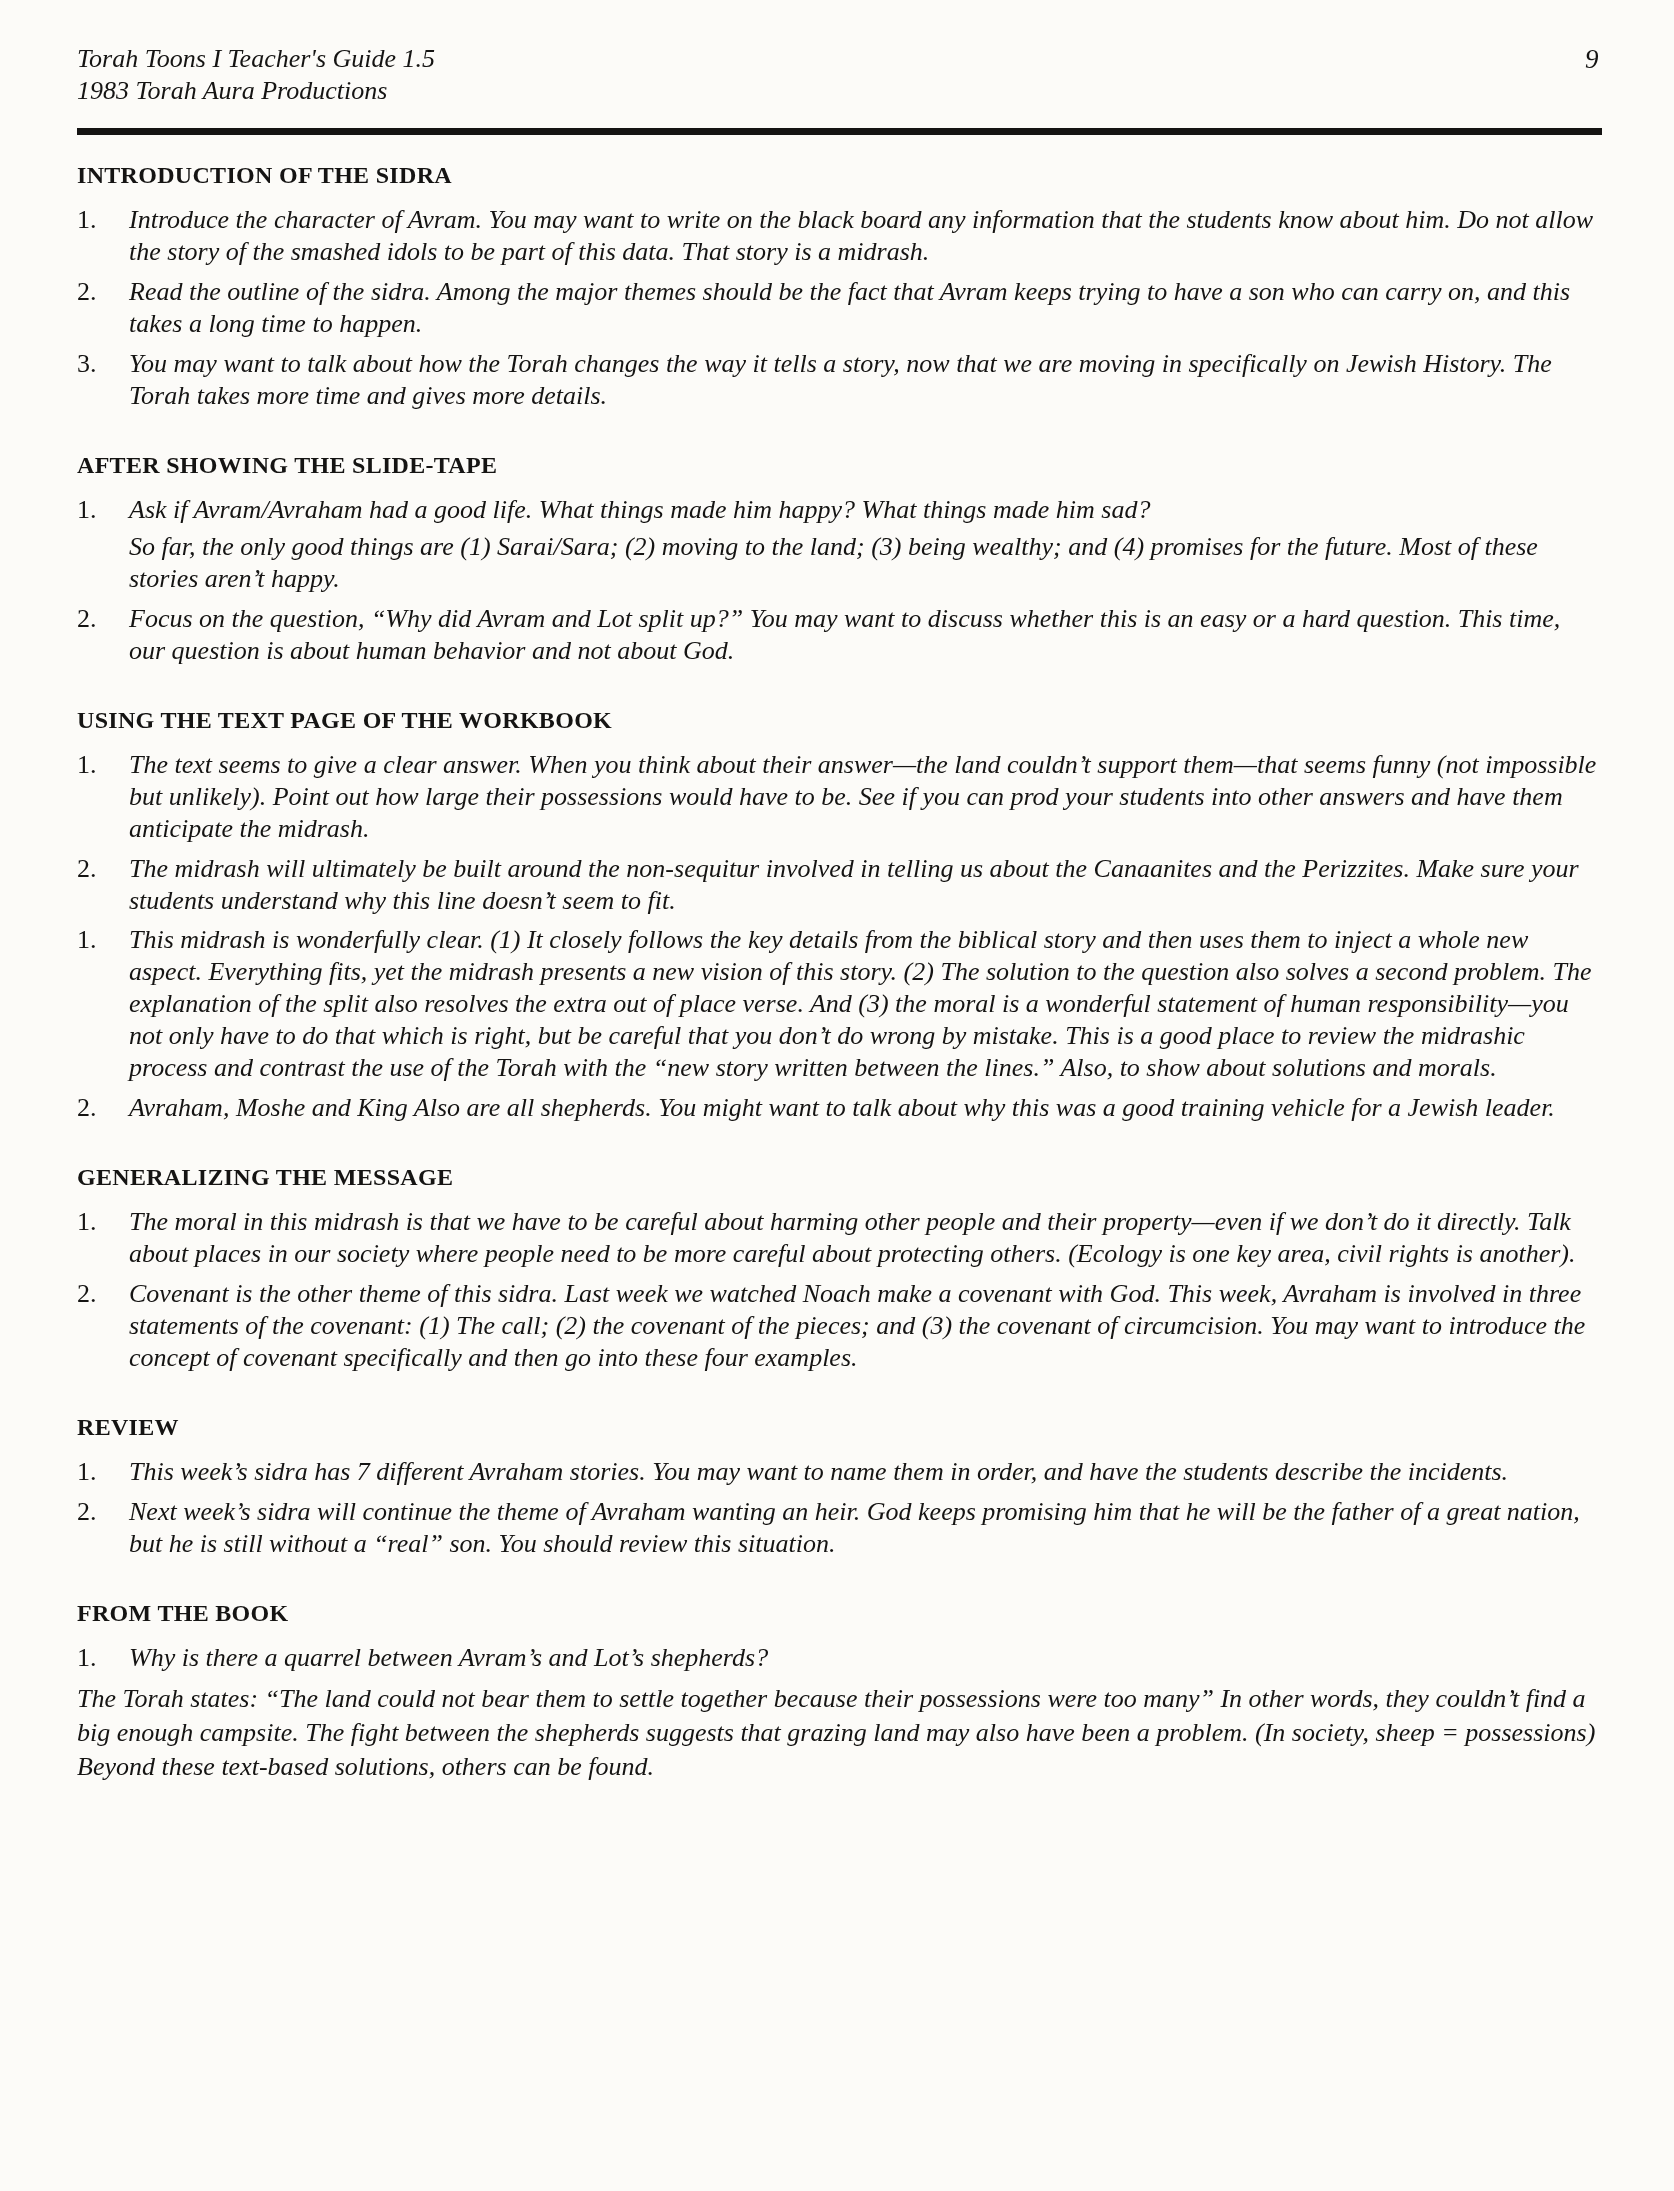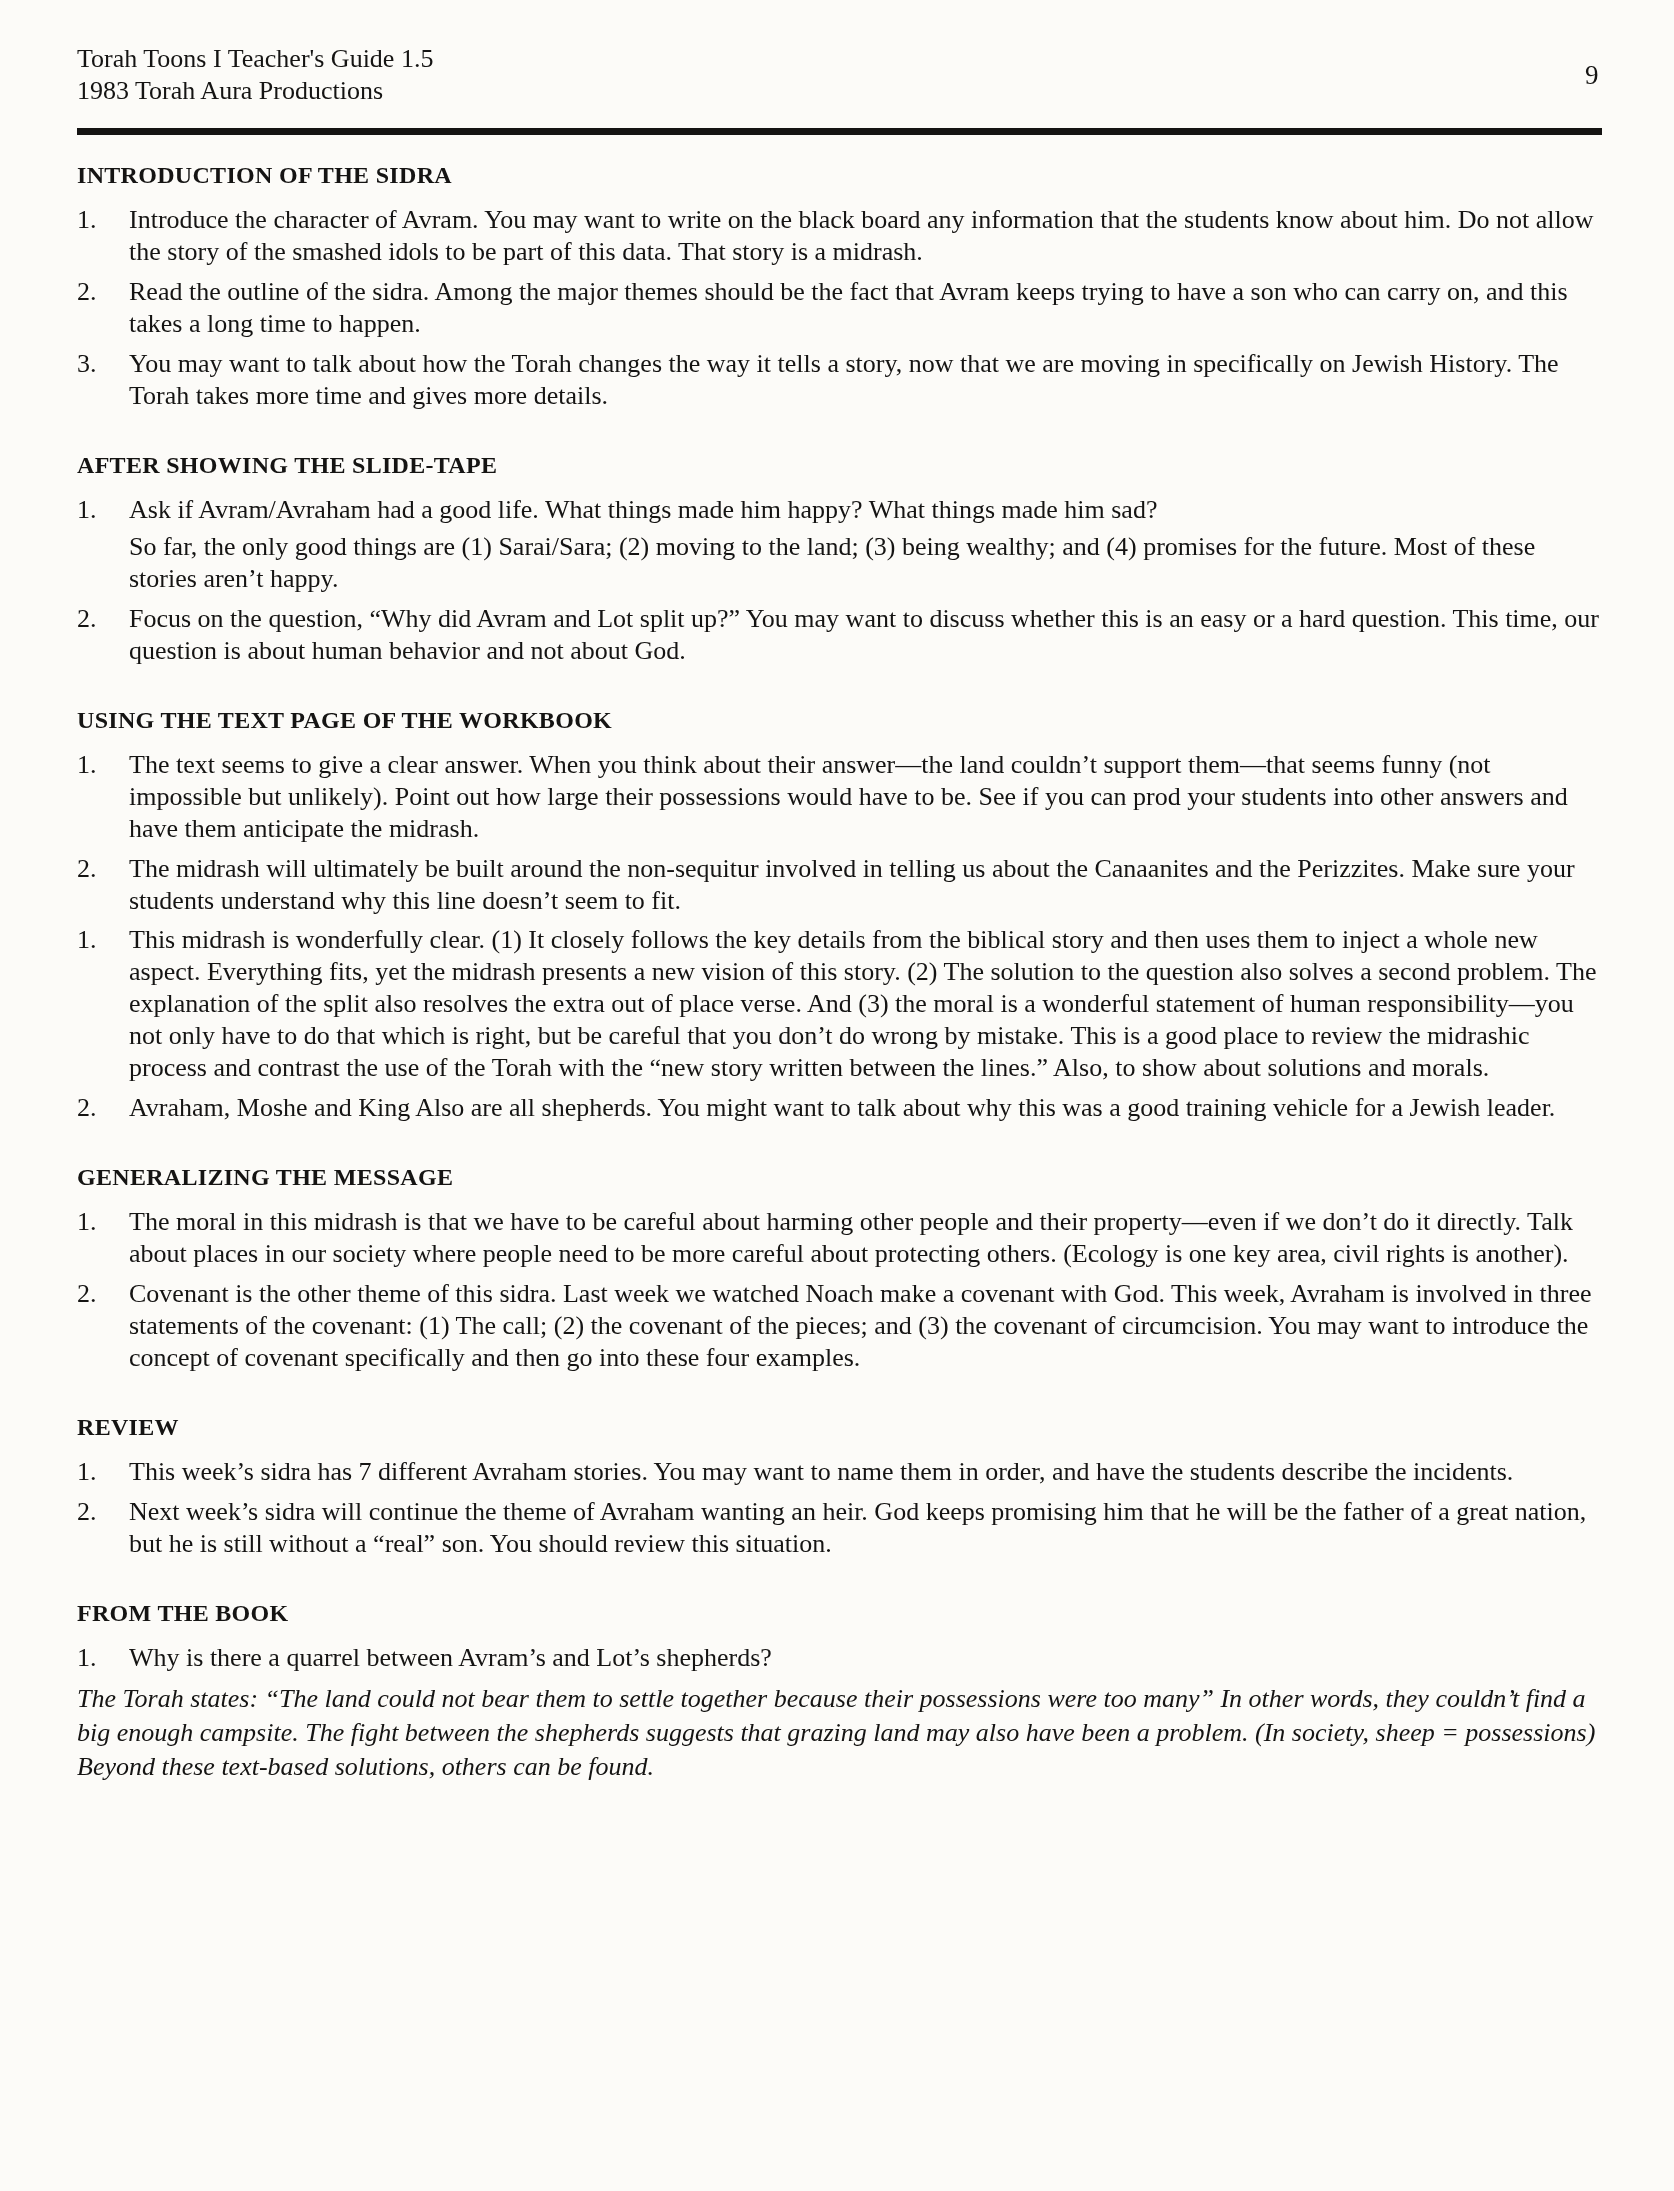--- a/index.html
+++ b/index.html
@@ -7,40 +7,40 @@
     position:relative;
     width:1674px;height:2191px;
     margin:0 auto;
     background:var(--paper,#fcfbf8);
     color:var(--ink,#151413);
     font-family:"Liberation Serif","DejaVu Serif",serif;
     box-sizing:border-box;
     padding:43px 72px 0 77px;
     overflow:hidden;
   }
-  .page-header{display:flex;justify-content:space-between;align-items:center;}
+  .page-header{display:flex;justify-content:space-between;align-items:flex-start;font-style:italic;}
   .header-left div{font-size:26px;line-height:32px;}
   .page-number{font-size:27px;line-height:32px;padding-right:3.4px;}
   .header-rule{height:7.7px;background:var(--ink,#151413);margin-top:20.6px;}
 
   .title-wrap{position:relative;margin-top:31px;padding:10.3px 0 12px;}
   .title-wrap::before{content:"";position:absolute;left:0;top:0;width:899px;height:6px;background:var(--ink,#151413);}
   .title-wrap::after{content:"";position:absolute;left:0;bottom:0;width:899px;height:7.7px;background:var(--ink,#151413);}
   .doc-title{
     margin:0;font-size:64px;line-height:55px;font-weight:700;white-space:nowrap;
     transform:scaleX(.88);transform-origin:left center;letter-spacing:0;
   }
 
   .section-heading{font-size:24px;line-height:38px;font-weight:700;margin:34px 0 10.3px;letter-spacing:0.3px;}
   .doc-section:first-child .section-heading{margin-top:20.6px;}
   .section-items{list-style:none;margin:0;padding:0;}
   .section-item{display:flex;margin-bottom:7.7px;}
   .item-num{width:52px;flex:none;font-size:26px;line-height:32px;}
   .item-body{flex:1;min-width:0;}
-  .item-para{margin:0;font-size:26px;line-height:32px;}
+  .item-para{margin:0;font-size:26px;line-height:32px;font-style:italic;}
   .item-para + .item-para{margin-top:5.2px;}
   .section-note{font-style:italic;font-size:26px;line-height:34px;margin:6.9px 0 0;}
 </style>
 </head>
 <body>
 
 <div class="page">
 
   <header class="page-header">
     <div class="header-left">

